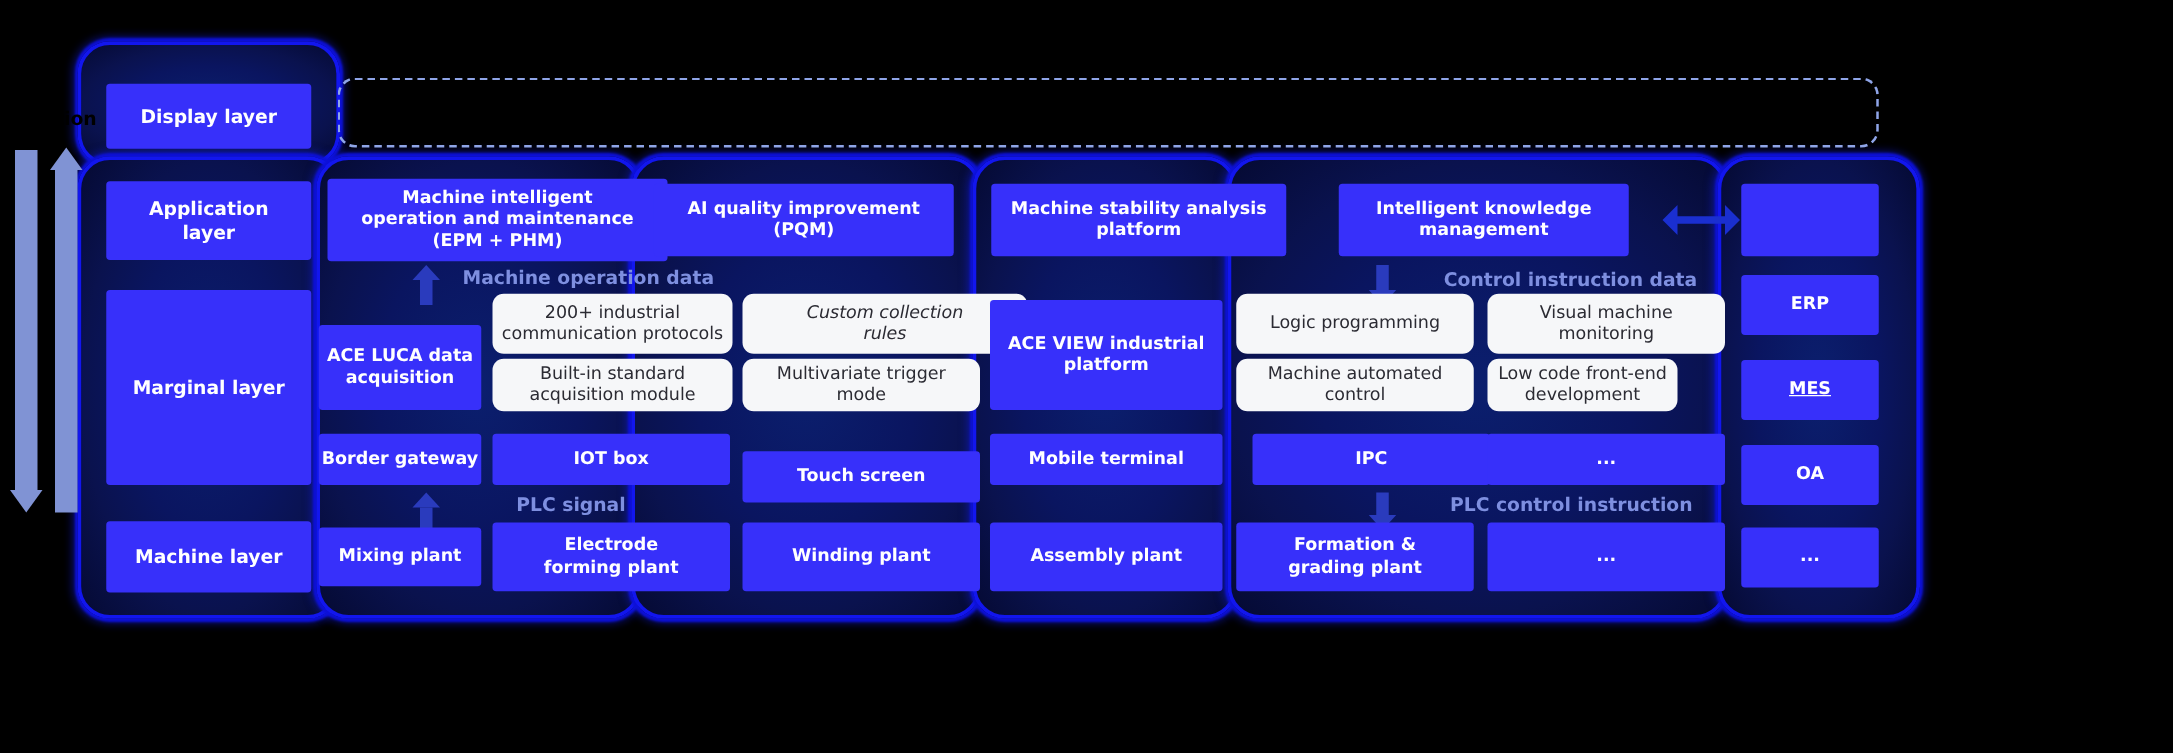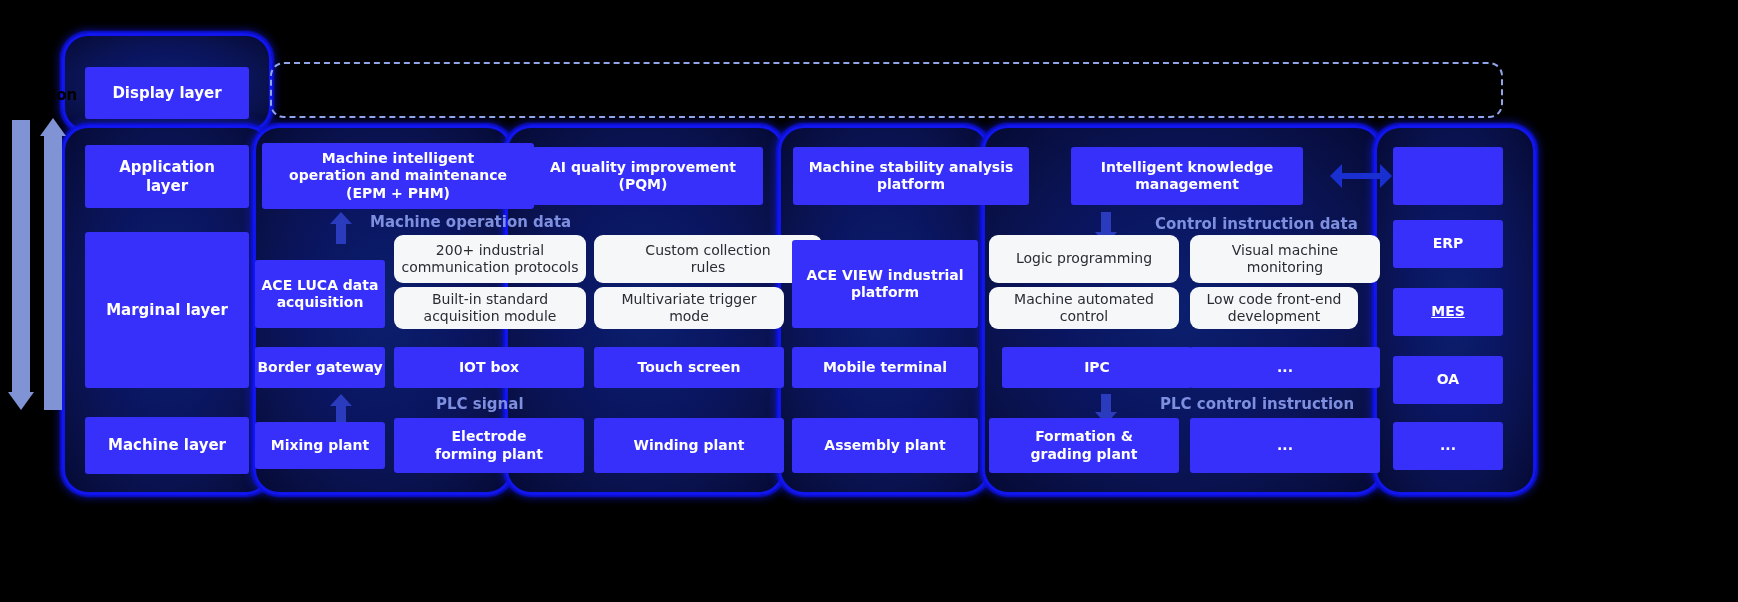--- a/index.html
+++ b/index.html
@@ -155,55 +155,55 @@
     <div class="head" style="top:20px;"></div>
   </div>
   <div class="flabel" style="left:1155px; top:215px;">Control instruction data</div>
 
   <div class="box solid" style="left:255px; top:260px; width:130px; height:68px; font-size:14px; white-space:pre-line;">ACE LUCA data
 acquisition</div>
 
   <div class="box white" style="left:394px; top:235px; width:192px; height:48px; font-size:14px; white-space:pre-line;">200+ industrial
 communication protocols</div>
 
-  <div class="box white" style="left:594px; top:235px; width:228px; height:48px; font-size:14px; white-space:pre-line;">Custom collection
+  <div class="box white" style="left:594px; top:235px; width:228px; height:48px; font-size:14px; white-space:pre-line;font-style:italic;">Custom collection
 rules</div>
 
   <div class="box white" style="left:394px; top:287px; width:192px; height:42px; font-size:14px; white-space:pre-line;">Built-in standard
 acquisition module</div>
 
   <div class="box white" style="left:594px; top:287px; width:190px; height:42px; font-size:14px; white-space:pre-line;">Multivariate trigger
 mode</div>
 
   <div class="box solid" style="left:792px; top:240px; width:186px; height:88px; font-size:14px; white-space:pre-line;">ACE VIEW industrial
 platform</div>
 
   <div class="box white" style="left:989px; top:235px; width:190px; height:48px; font-size:14px;">Logic programming</div>
 
   <div class="box white" style="left:1190px; top:235px; width:190px; height:48px; font-size:14px; white-space:pre-line;">Visual machine
 monitoring</div>
 
   <div class="box white" style="left:989px; top:287px; width:190px; height:42px; font-size:14px; white-space:pre-line;">Machine automated
 control</div>
 
-  <div class="box white" style="left:1190px; top:287px; width:168px; height:42px; font-size:14px; white-space:pre-line;">Low code front-end
+  <div class="box white" style="left:1190px; top:287px; width:152px; height:42px; font-size:14px; white-space:pre-line;">Low code front-end
 development</div>
 
   <div class="box solid" style="left:255px; top:347px; width:130px; height:41px; font-size:14px;">Border gateway</div>
   <div class="box solid" style="left:394px; top:347px; width:190px; height:41px; font-size:14px;">IOT box</div>
-  <div class="box solid" style="left:594px; top:347px; width:190px; height:41px; font-size:14px;">Touch screen</div>
+  <div class="box solid" style="left:594px; top:361px; width:190px; height:41px; font-size:14px;">Touch screen</div>
   <div class="box solid" style="left:792px; top:347px; width:186px; height:41px; font-size:14px;">Mobile terminal</div>
   <div class="box solid" style="left:989px; top:347px; width:190px; height:41px; font-size:14px;margin-left:13px;">IPC</div>
   <div class="box solid" style="left:1190px; top:347px; width:190px; height:41px; font-size:14px;">...</div>
 
   <div class="flow-arrow up" style="left:330px; top:394px; height:30px;">
     <div class="shaft" style="top:12px; height:18px;"></div>
     <div class="head" style="top:0;"></div>
   </div>
-  <div class="flabel" style="left:436px; top:395px;">PLC signal</div>
+  <div class="flabel" style="left:413px; top:395px;">PLC signal</div>
 
   <div class="flow-arrow down" style="left:1095px; top:394px; height:30px;">
     <div class="shaft" style="top:0; height:18px;"></div>
     <div class="head" style="top:18px;"></div>
   </div>
   <div class="flabel" style="left:1160px; top:395px;">PLC control instruction</div>
 
   <div class="box solid" style="left:255px; top:422px; width:130px; height:47px; font-size:14px; white-space:pre-line;">Mixing plant</div>
   <div class="box solid" style="left:394px; top:418px; width:190px; height:55px; font-size:14px; white-space:pre-line;">Electrode
 forming plant</div>

